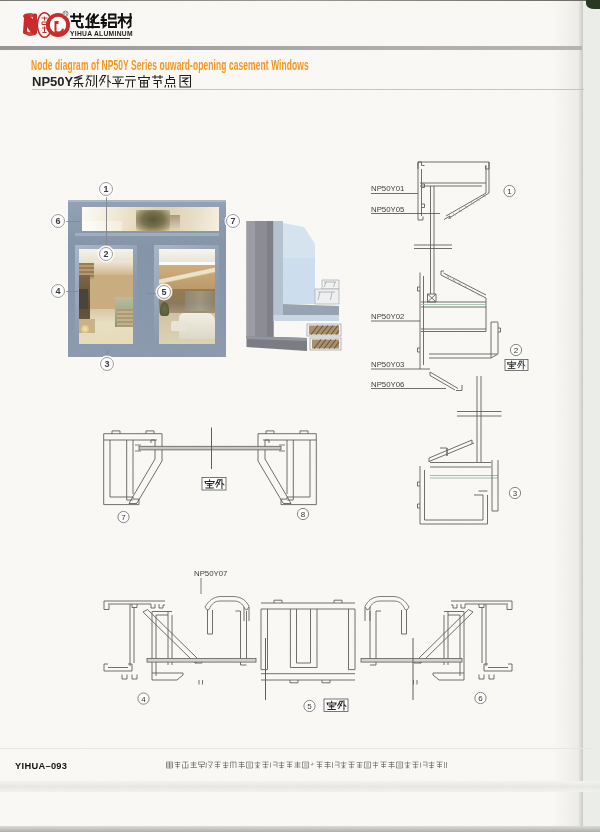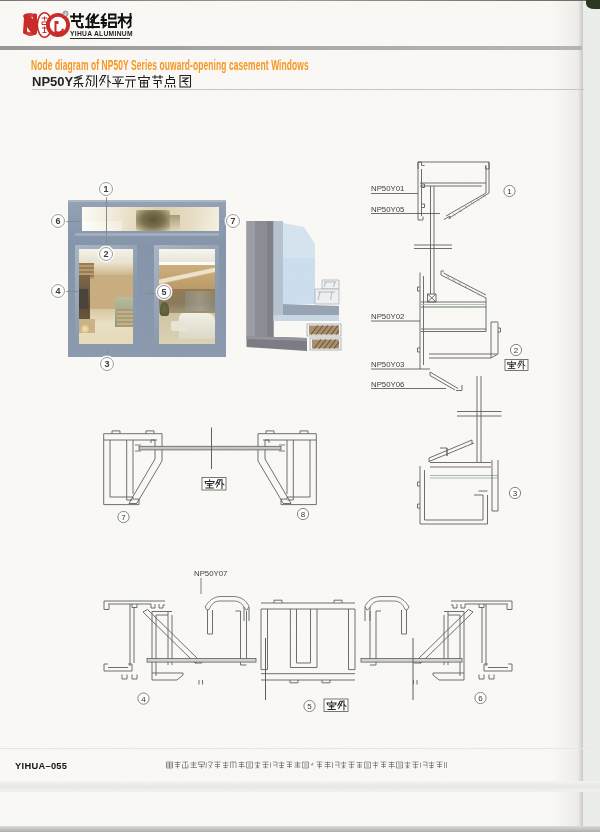--- a/index.html
+++ b/index.html
@@ -452,21 +452,21 @@
     <path d="M230.5,1 h6 v6 h-6 z M232,3 h3.5 M232,5 h3.5"></path>
     <path d="M238.5,2 h6 M241.5,0.5 v7 M239.5,4 l4,3 M243.5,4 l-4,3"></path>
     <path d="M246.5,1 h6 M246.5,3.5 h6 M249.5,1 v6.5 M247,6 h5"></path>
     <path d="M254.5,1.5 v5 M257,1 h4 v5.5 M257,4 h3.5"></path>
     <path d="M262.5,2 h6 M265.5,0.5 v7 M263,4.5 h5 M263.5,6.5 h4"></path>
     <path d="M270.5,1 h6 M273.5,1 v6 M271,3.5 h5 M271,5.5 h5"></path>
     <path d="M278.5,1 v6 M280.5,1 v6"></path>
   </g>
 </svg>
 
-<div class="abs" style="left:15px;top:760.5px;font-size:9.3px;font-weight:bold;color:#111;letter-spacing:0.3px;">YIHUA–055</div>
+<div class="abs" style="left:15px;top:760.5px;font-size:9.3px;font-weight:bold;color:#111;letter-spacing:0.3px;">YIHUA–093</div>
 
 <div class="abs" style="left:0;top:748px;width:592px;height:1px;background:#e7e7e4;"></div>
 
 <div class="abs" style="left:0;top:781px;width:600px;height:11px;background:linear-gradient(180deg,#f4f4f2,#e8e8e5 50%,#f2f2ef);"></div>
 
 <div class="abs" style="left:0;top:826px;width:600px;height:6px;background:linear-gradient(180deg,#dcdcd8,#aeafaa);"></div>
 
 <svg class="abs" style="left:0;top:0;pointer-events:none;" width="600" height="832">
   <filter id="nz">
       <feTurbulence type="fractalNoise" baseFrequency="0.9" numOctaves="2" seed="7"></feTurbulence>

